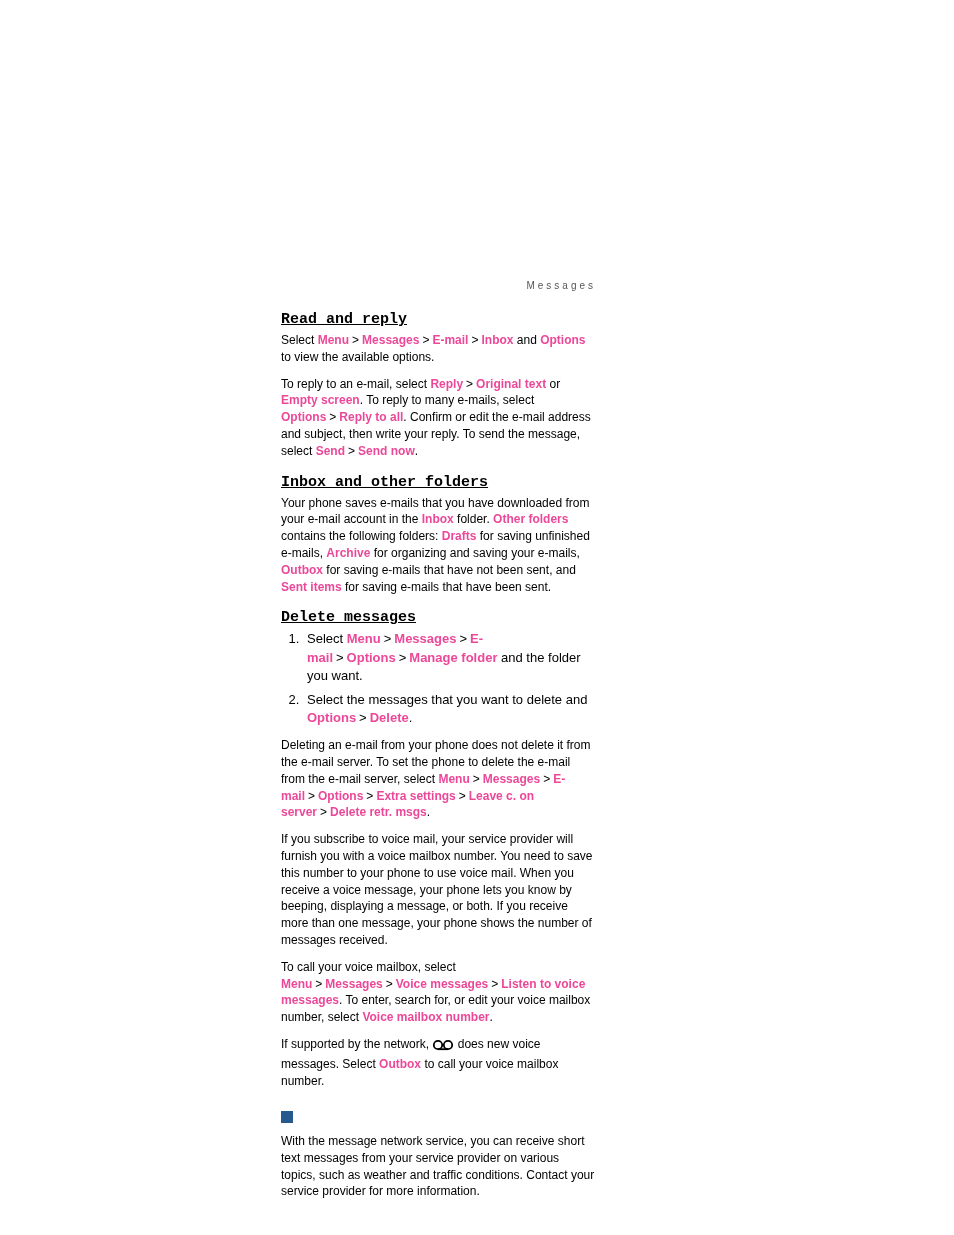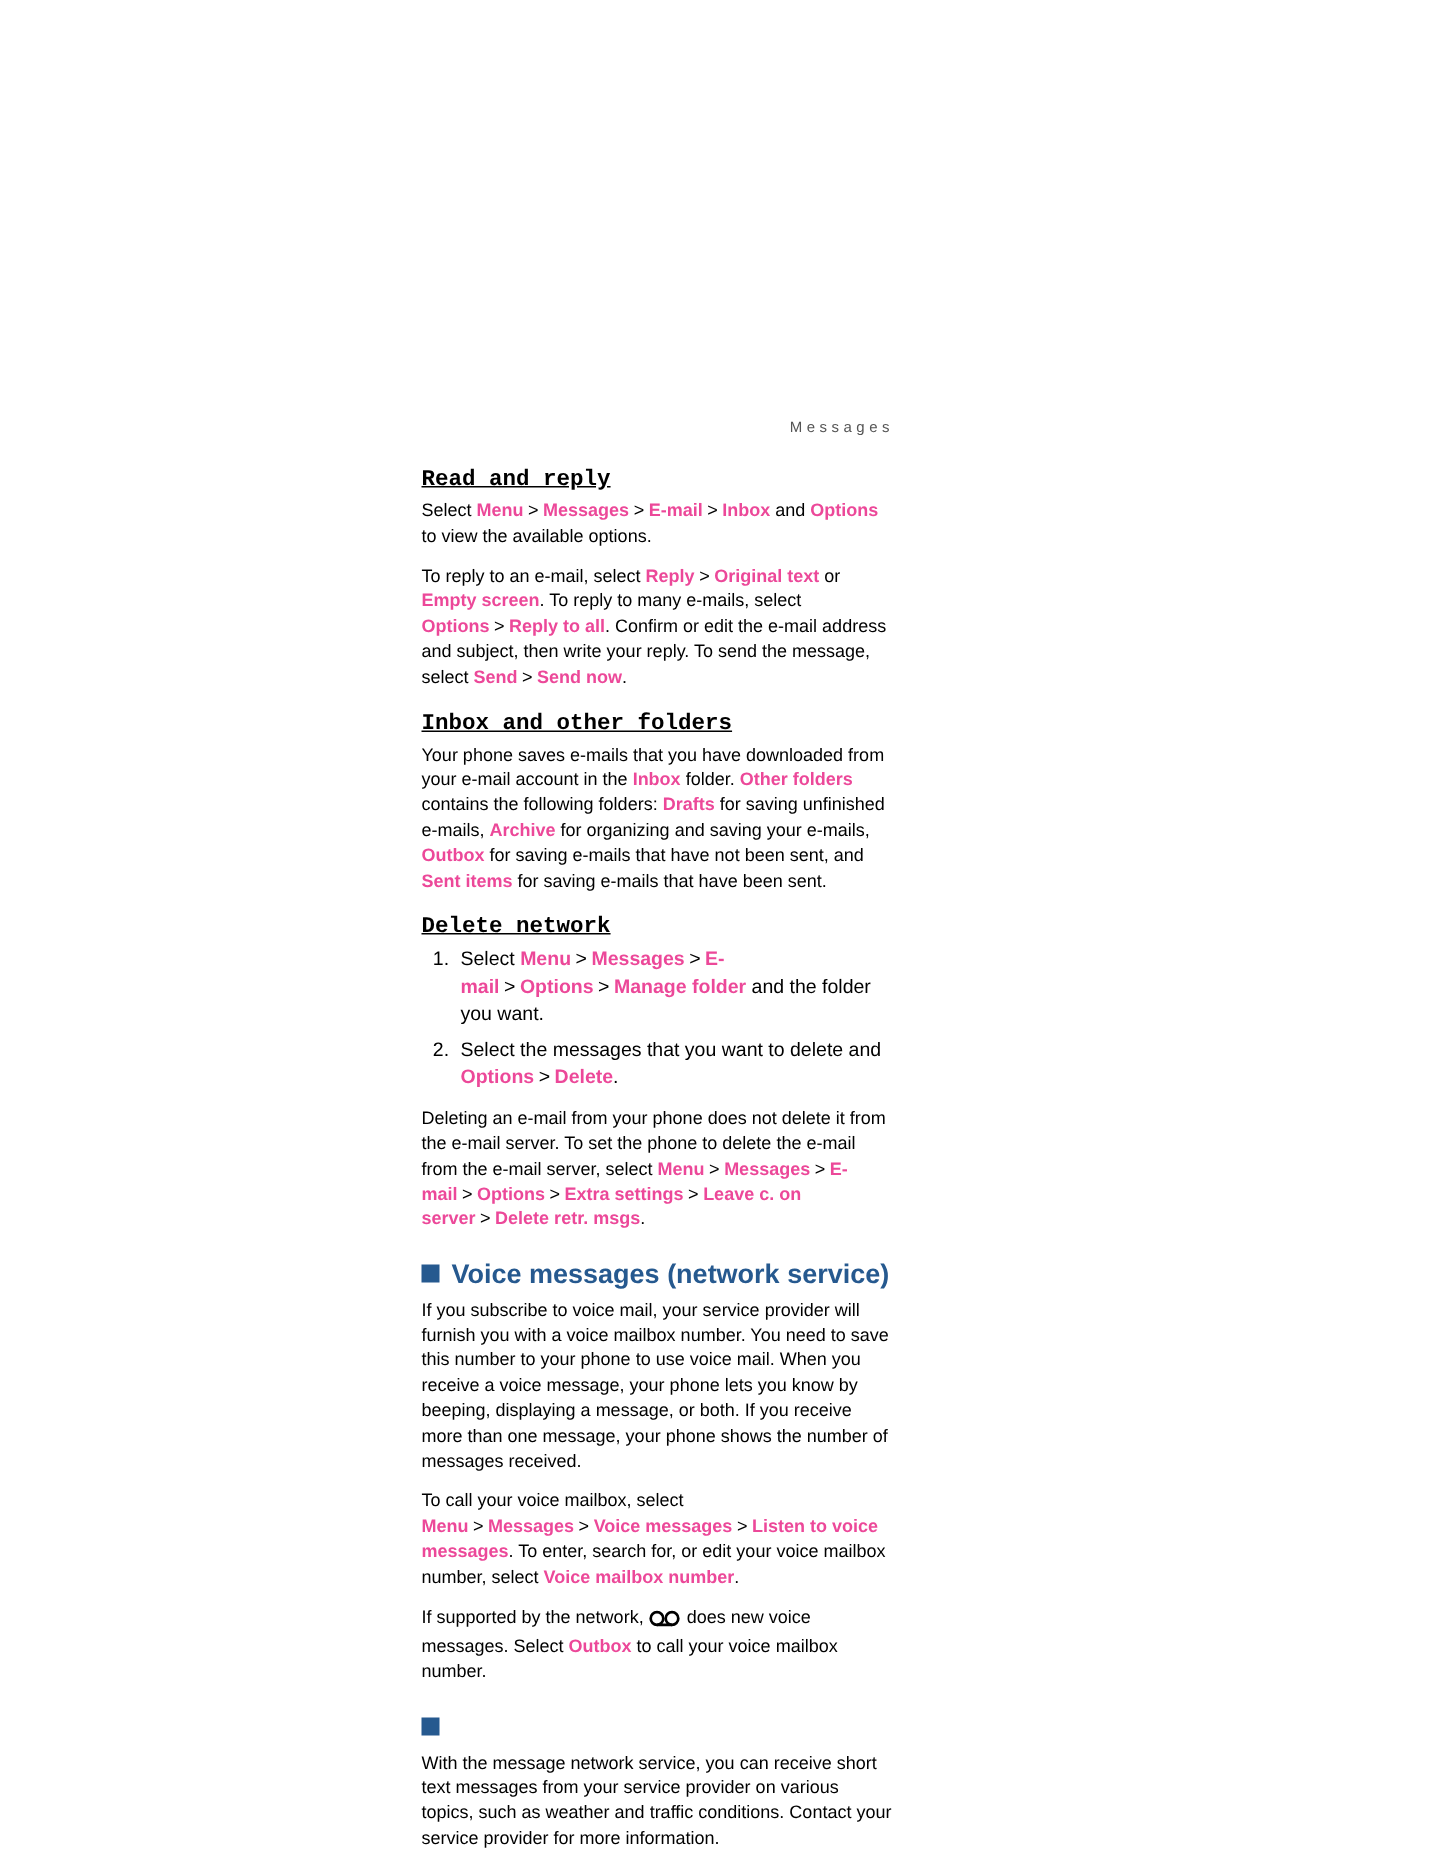--- a/index.html
+++ b/index.html
@@ -88,36 +88,33 @@
   </p>
   <p>
     <span>To reply to an e-mail, select </span><span class="ui">Reply</span><span class="sep-gt">&gt;</span><span class="ui">Original text</span><span> or </span><span class="ui">Empty screen</span><span>. To reply to many e-mails, select </span><span class="ui">Options</span><span class="sep-gt">&gt;</span><span class="ui">Reply to all</span><span>. Confirm or edit the e-mail address and subject, then write your reply. To send the message, select </span><span class="ui">Send</span><span class="sep-gt">&gt;</span><span class="ui">Send now</span><span>.</span>
   </p>
 
   <div class="h3">Inbox and other folders</div>
   <p>
     <span>Your phone saves e-mails that you have downloaded from your e-mail account in the </span><span class="ui">Inbox</span><span> folder. </span><span class="ui">Other folders</span><span> contains the following folders: </span><span class="ui">Drafts</span><span> for saving unfinished e-mails, </span><span class="ui">Archive</span><span> for organizing and saving your e-mails, </span><span class="ui">Outbox</span><span> for saving e-mails that have not been sent, and </span><span class="ui">Sent items</span><span> for saving e-mails that have been sent.</span>
   </p>
 
-  <div class="h3">Delete network</div>
+  <div class="h3">Delete messages</div>
   <ol>
     <li>
       <span>Select </span><span class="ui">Menu</span><span class="sep-gt">&gt;</span><span class="ui">Messages</span><span class="sep-gt">&gt;</span><span class="ui">E-mail</span><span class="sep-gt">&gt;</span><span class="ui">Options</span><span class="sep-gt">&gt;</span><span class="ui">Manage folder</span><span> and the folder you want.</span>
     </li>
     <li>
       <span>Select the messages that you want to delete and </span><span class="ui">Options</span><span class="sep-gt">&gt;</span><span class="ui">Delete</span><span>.</span>
     </li>
   </ol>
   <p>
     <span>Deleting an e-mail from your phone does not delete it from the e-mail server. To set the phone to delete the e-mail from the e-mail server, select </span><span class="ui">Menu</span><span class="sep-gt">&gt;</span><span class="ui">Messages</span><span class="sep-gt">&gt;</span><span class="ui">E-mail</span><span class="sep-gt">&gt;</span><span class="ui">Options</span><span class="sep-gt">&gt;</span><span class="ui">Extra settings</span><span class="sep-gt">&gt;</span><span class="ui">Leave c. on server</span><span class="sep-gt">&gt;</span><span class="ui">Delete retr. msgs</span><span>.</span>
   </p>
 
-  <div class="h2">
-    <span class="square"></span><span>Voice messages (network service)</span>
-  </div>
   <p>If you subscribe to voice mail, your service provider will furnish you with a voice mailbox number. You need to save this number to your phone to use voice mail. When you receive a voice message, your phone lets you know by beeping, displaying a message, or both. If you receive more than one message, your phone shows the number of messages received.</p>
   <p>
     <span>To call your voice mailbox, select </span><span class="ui">Menu</span><span class="sep-gt">&gt;</span><span class="ui">Messages</span><span class="sep-gt">&gt;</span><span class="ui">Voice messages</span><span class="sep-gt">&gt;</span><span class="ui">Listen to voice messages</span><span>. To enter, search for, or edit your voice mailbox number, select </span><span class="ui">Voice mailbox number</span><span>.</span>
   </p>
   <p>
     <span>If supported by the network, </span><span class="vm-icon"><svg width="22" height="12" viewBox="0 0 22 12">
           <circle cx="6" cy="6" r="4.2" fill="none" stroke="#000" stroke-width="1.8"></circle>
           <circle cx="16" cy="6" r="4.2" fill="none" stroke="#000" stroke-width="1.8"></circle>
           <line x1="6" y1="10.2" x2="16" y2="10.2" stroke="#000" stroke-width="1.8"></line>
         </svg></span><span> does new voice messages. Select </span><span class="ui">Outbox</span><span> to call your voice mailbox number.</span>

